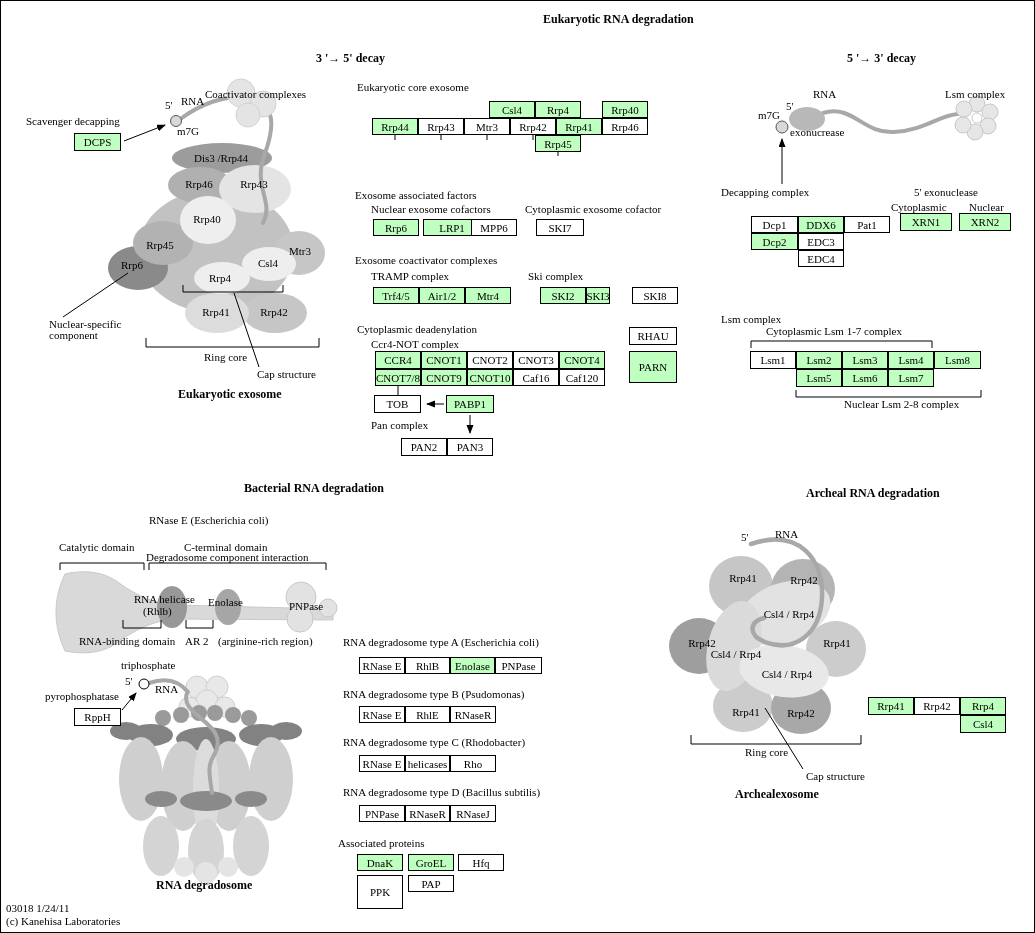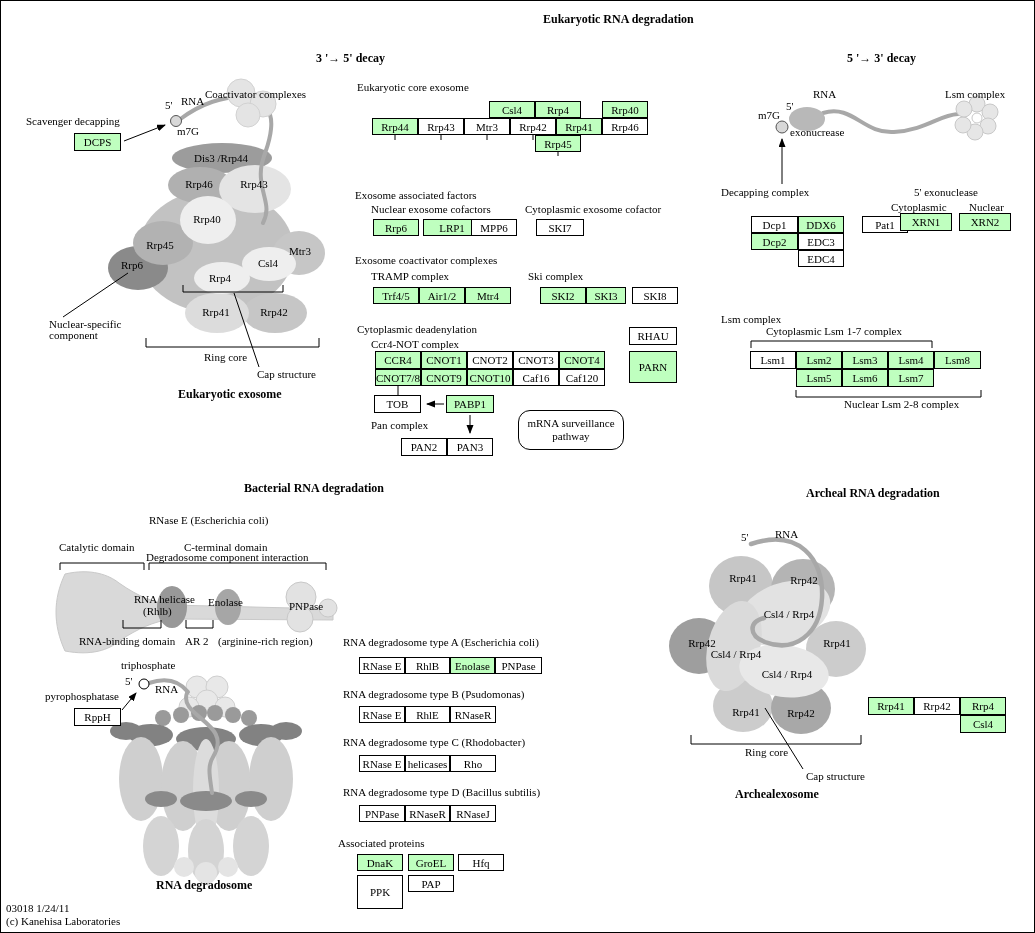--- a/index.html
+++ b/index.html
@@ -128,24 +128,20 @@
     <g id="g-arrows">
         <line x1="123" y1="140" x2="164" y2="124" stroke="#000" stroke-width="1" marker-end="url(#ah)"></line>
         <line x1="781" y1="183" x2="781" y2="138" stroke="#000" stroke-width="1" marker-end="url(#ah)"></line>
         <line x1="121" y1="709" x2="135" y2="692" stroke="#000" stroke-width="1" marker-end="url(#ah)"></line>
         <line x1="443" y1="403" x2="426" y2="403" stroke="#000" stroke-width="1" marker-end="url(#ah)"></line>
         <line x1="469" y1="414" x2="469" y2="432" stroke="#000" stroke-width="1" marker-end="url(#ah)"></line>
       </g>
   </svg>
 
 
-  <div id="mrna-node">
-    <span>mRNA surveillance</span>
-    <span>pathway</span>
-  </div>
 
   <div id="footer">
     <div>03018 1/24/11</div>
     <div>(c) Kanehisa Laboratories</div>
   </div>
 <div class="box g" style="left: 73px; top: 132px; width: 47px; height: 18px;">DCPS</div>
     <div class="box g" style="left: 488px; top: 100px; width: 46px; height: 17px;">Csl4</div>
     <div class="box g" style="left: 534px; top: 100px; width: 46px; height: 17px;">Rrp4</div>
     <div class="box g" style="left: 601px; top: 100px; width: 46px; height: 17px;">Rrp40</div>
     <div class="box g" style="left: 371px; top: 117px; width: 46px; height: 17px;">Rrp44</div>
@@ -156,41 +152,41 @@
     <div class="box" style="left: 601px; top: 117px; width: 46px; height: 17px;">Rrp46</div>
     <div class="box g" style="left: 534px; top: 134px; width: 46px; height: 17px;">Rrp45</div>
     <div class="box g" style="left: 372px; top: 218px; width: 46px; height: 17px;">Rrp6</div>
     <div class="box g" style="left: 422px; top: 218px; width: 58px; height: 17px;">LRP1</div>
     <div class="box" style="left: 470px; top: 218px; width: 46px; height: 17px;">MPP6</div>
     <div class="box" style="left: 535px; top: 218px; width: 48px; height: 17px;">SKI7</div>
     <div class="box g" style="left: 372px; top: 286px; width: 46px; height: 17px;">Trf4/5</div>
     <div class="box g" style="left: 418px; top: 286px; width: 46px; height: 17px;">Air1/2</div>
     <div class="box g" style="left: 464px; top: 286px; width: 46px; height: 17px;">Mtr4</div>
     <div class="box g" style="left: 539px; top: 286px; width: 46px; height: 17px;">SKI2</div>
-    <div class="box g" style="left: 585px; top: 286px; width: 40px; height: 17px;">SKI3</div>
+    <div class="box g" style="left: 585px; top: 286px; width: 24px; height: 17px;">SKI3</div>
     <div class="box" style="left: 631px; top: 286px; width: 46px; height: 17px;">SKI8</div>
     <div class="box" style="left: 628px; top: 326px; width: 48px; height: 18px;">RHAU</div>
     <div class="box g" style="left: 628px; top: 350px; width: 48px; height: 32px;">PARN</div>
     <div class="box g" style="left: 374px; top: 350px; width: 46px; height: 18px;">CCR4</div>
     <div class="box g" style="left: 420px; top: 350px; width: 46px; height: 18px;">CNOT1</div>
     <div class="box" style="left: 466px; top: 350px; width: 46px; height: 18px;">CNOT2</div>
     <div class="box" style="left: 512px; top: 350px; width: 46px; height: 18px;">CNOT3</div>
     <div class="box g" style="left: 558px; top: 350px; width: 46px; height: 18px;">CNOT4</div>
     <div class="box g" style="left: 374px; top: 368px; width: 46px; height: 17px;">CNOT7/8</div>
     <div class="box g" style="left: 420px; top: 368px; width: 46px; height: 17px;">CNOT9</div>
     <div class="box g" style="left: 466px; top: 368px; width: 46px; height: 17px;">CNOT10</div>
     <div class="box" style="left: 512px; top: 368px; width: 46px; height: 17px;">Caf16</div>
     <div class="box" style="left: 558px; top: 368px; width: 46px; height: 17px;">Caf120</div>
     <div class="box" style="left: 373px; top: 394px; width: 47px; height: 18px;">TOB</div>
     <div class="box g" style="left: 445px; top: 394px; width: 48px; height: 18px;">PABP1</div>
     <div class="box" style="left: 400px; top: 437px; width: 46px; height: 18px;">PAN2</div>
     <div class="box" style="left: 446px; top: 437px; width: 46px; height: 18px;">PAN3</div>
     <div class="box" style="left: 750px; top: 215px; width: 47px; height: 17px;">Dcp1</div>
     <div class="box g" style="left: 797px; top: 215px; width: 46px; height: 17px;">DDX6</div>
-    <div class="box" style="left: 843px; top: 215px; width: 46px; height: 17px; margin-left: 18px;">Pat1</div>
+    <div class="box" style="left: 843px; top: 215px; width: 46px; height: 17px;">Pat1</div>
     <div class="box g" style="left: 750px; top: 232px; width: 47px; height: 17px;">Dcp2</div>
     <div class="box" style="left: 797px; top: 232px; width: 46px; height: 17px;">EDC3</div>
     <div class="box" style="left: 797px; top: 249px; width: 46px; height: 17px;">EDC4</div>
     <div class="box g" style="left: 899px; top: 212px; width: 52px; height: 18px;">XRN1</div>
     <div class="box g" style="left: 958px; top: 212px; width: 52px; height: 18px;">XRN2</div>
     <div class="box" style="left: 749px; top: 350px; width: 46px; height: 18px;">Lsm1</div>
     <div class="box g" style="left: 795px; top: 350px; width: 46px; height: 18px;">Lsm2</div>
     <div class="box g" style="left: 841px; top: 350px; width: 46px; height: 18px;">Lsm3</div>
     <div class="box g" style="left: 887px; top: 350px; width: 46px; height: 18px;">Lsm4</div>
     <div class="box g" style="left: 933px; top: 350px; width: 47px; height: 18px;">Lsm8</div>

